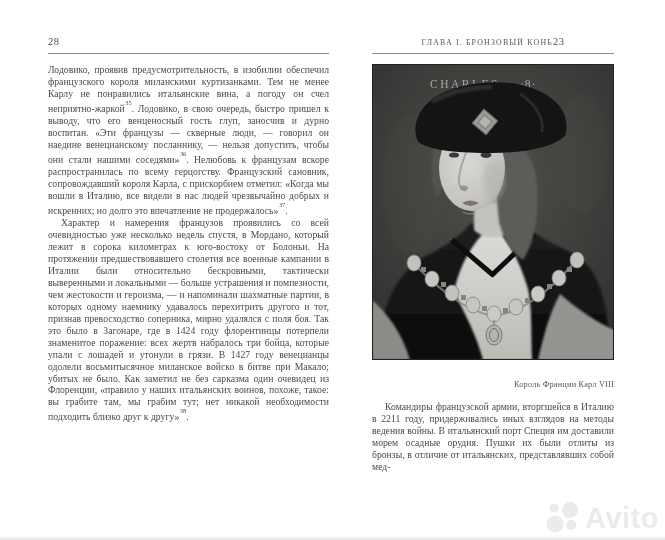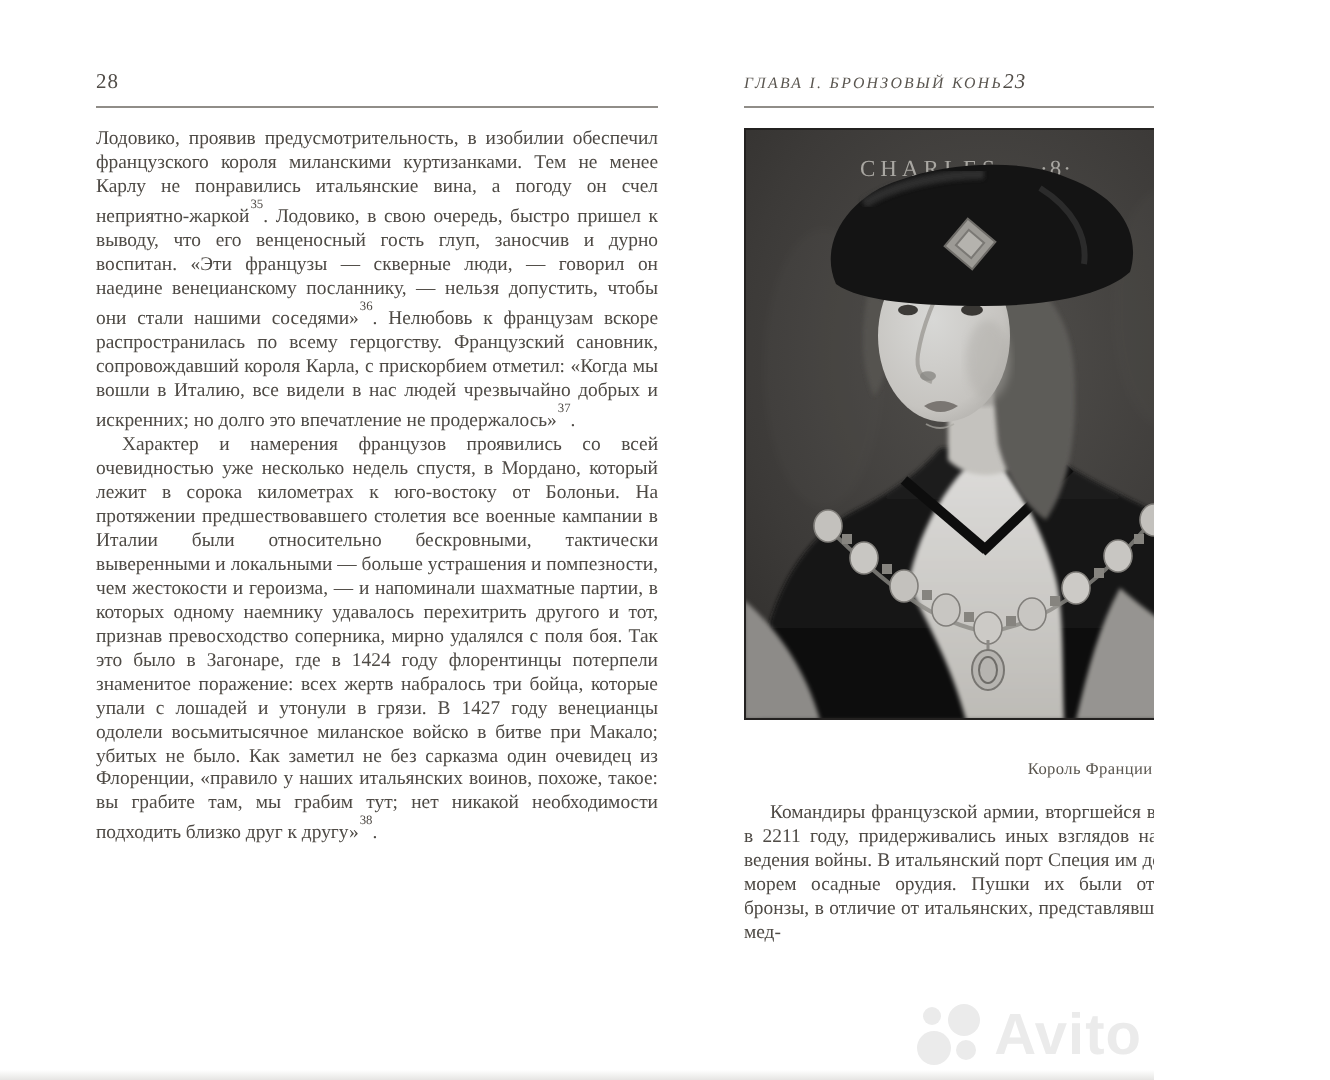--- a/index.html
+++ b/index.html
@@ -1,33 +1,33 @@
 <!DOCTYPE html>
 <html><head>
 <meta charset="utf-8">
 <style>
   html,body { margin:0; padding:0; }
   .canvas {
-    position:relative; width:577px; height:540px;
+    position:relative; width:665px; height:540px;
     background:#ffffff; overflow:hidden;
     font-family:"Liberation Serif", serif;
     color:#4e4a45;
   }
   .page { position:absolute; top:36px; }
   .page-left  { left:48px;  width:281px; }
   .page-right { left:372px; width:242px; }
 
   .pagehead { display:flex; align-items:baseline; }
   .pagenum { font-size:10.5px; color:#514d48; letter-spacing:0.5px; }
   .runhead {
     font-size:7.9px; letter-spacing:1.15px; color:#5a5650;
     white-space:nowrap;
   }
   .page-left .runhead { flex:1; text-align:center; }
-  .page-right .pagehead { justify-content:flex-start;font-style:italic; }
+  .page-right .pagehead { justify-content:center; }
 
   .rule { margin-top:6px; border-top:1px solid #908d88; height:0; }
 
   .bodytext {
     margin-top:10px; font-size:9.7px; line-height:11.95px;
     text-align:justify; color:#4e4a45;
   }
   .bodytext p { margin:0; padding:0; }
   .bodytext p.indent { text-indent:13px; }
   sup.note {

